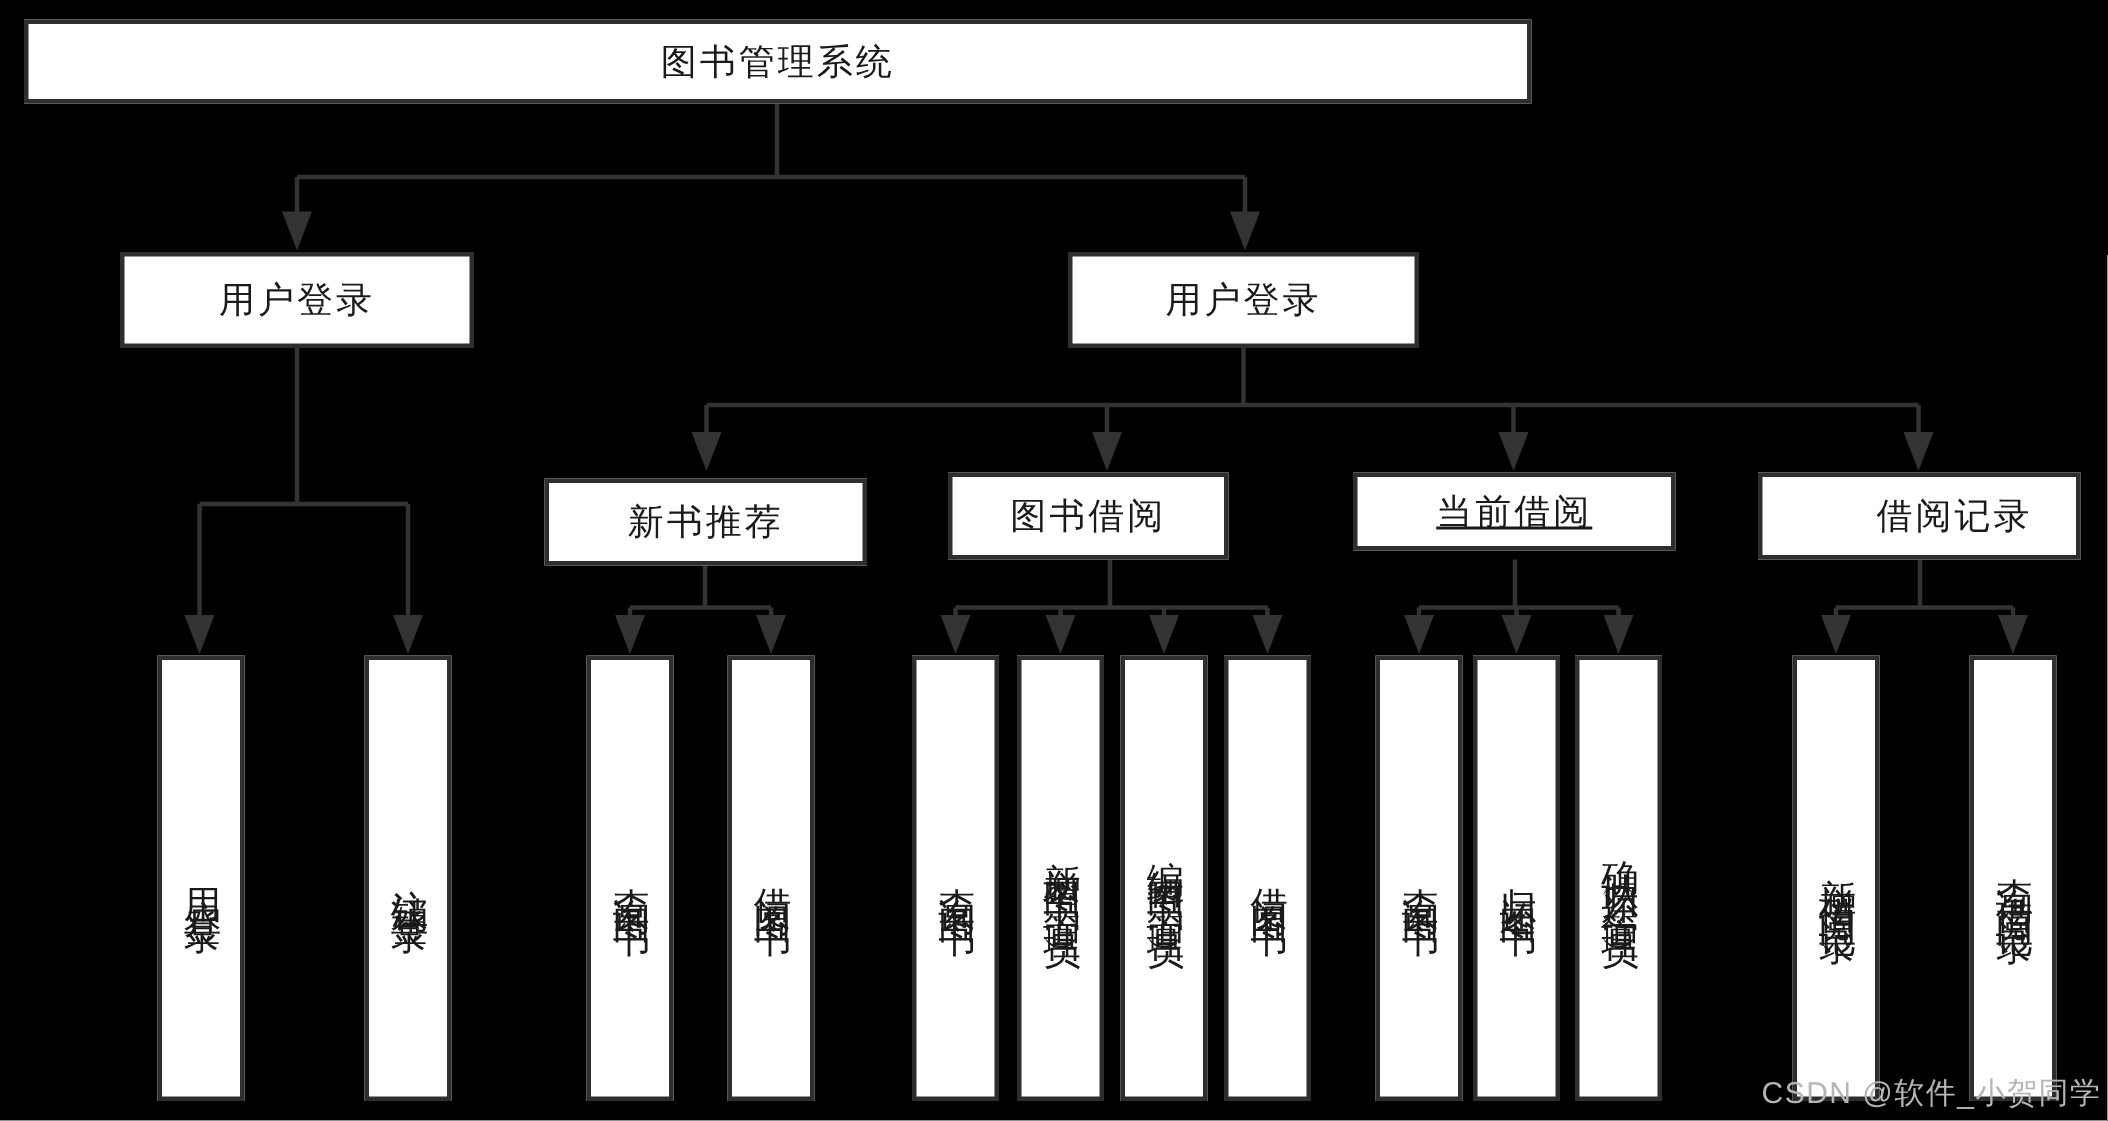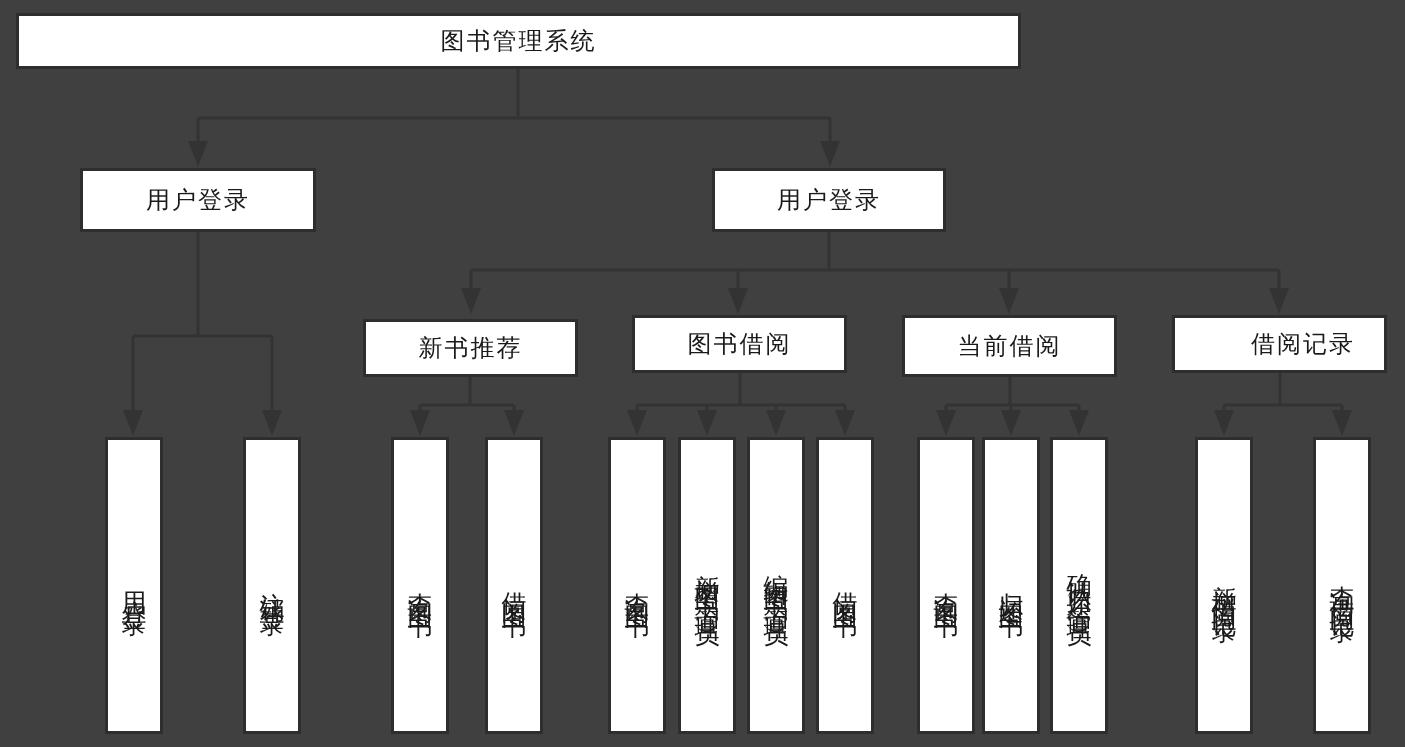--- a/index.html
+++ b/index.html
@@ -5,21 +5,21 @@
   html, body {
     margin: 0;
     padding: 0;
     background: #ffffff;
     font-family: "Liberation Sans", "DejaVu Sans", sans-serif;
   }
   #canvas {
     position: relative;
     width: 1405px;
     height: 747px;
-    background: #404040;
+    background: #000000;
     overflow: hidden;
   }
   #connector-layer {
     position: absolute;
     left: 0; top: 0;
     width: 1405px;
     height: 747px;
   }
   .node {
     position: absolute;
@@ -111,22 +111,22 @@
       <polygon points="1332,410 1352,410 1342,436"></polygon>
     </g>
   </svg>
 
   <div class="node" style="left:16px; top:13px; width:1005px; height:56px;">图书管理系统</div>
 
   <div class="node" style="left:80px; top:168px; width:236px; height:64px;">用户登录</div>
   <div class="node" style="left:712px; top:168px; width:234px; height:64px;">用户登录</div>
 
   <div class="node" style="left:363px; top:319px; width:215px; height:58px;">新书推荐</div>
-  <div class="node" style="left:632px; top:315px; width:215px; height:58px;text-align:right;">图书借阅</div>
-  <div class="node" style="left:902px; top:315px; width:215px; height:62px;">当前借阅</div>
+  <div class="node" style="left:632px; top:315px; width:187px; height:58px;text-align:right;">图书借阅</div>
+  <div class="node" style="left:902px; top:315px; width:215px; height:52px;text-decoration:underline;">当前借阅</div>
   <div class="node" style="left:1172px; top:315px; width:215px; height:58px;padding-left:47px;">借阅记录</div>
 
   <div class="leaf" style="left:105px;">
     <span>用户登录</span>
   </div>
   <div class="leaf" style="left:243px;">
     <span>注销登录</span>
   </div>
 
   <div class="leaf" style="left:391px;">
@@ -159,14 +159,15 @@
     <span>确认归还（管理员）</span>
   </div>
 
   <div class="leaf" style="left:1195px;">
     <span>新增借阅记录</span>
   </div>
   <div class="leaf" style="left:1313px;">
     <span>查询借阅记录</span>
   </div>
 
+  <div class="watermark">CSDN @软件_小贺同学</div>
 
 </div>
 
 </body></html>

